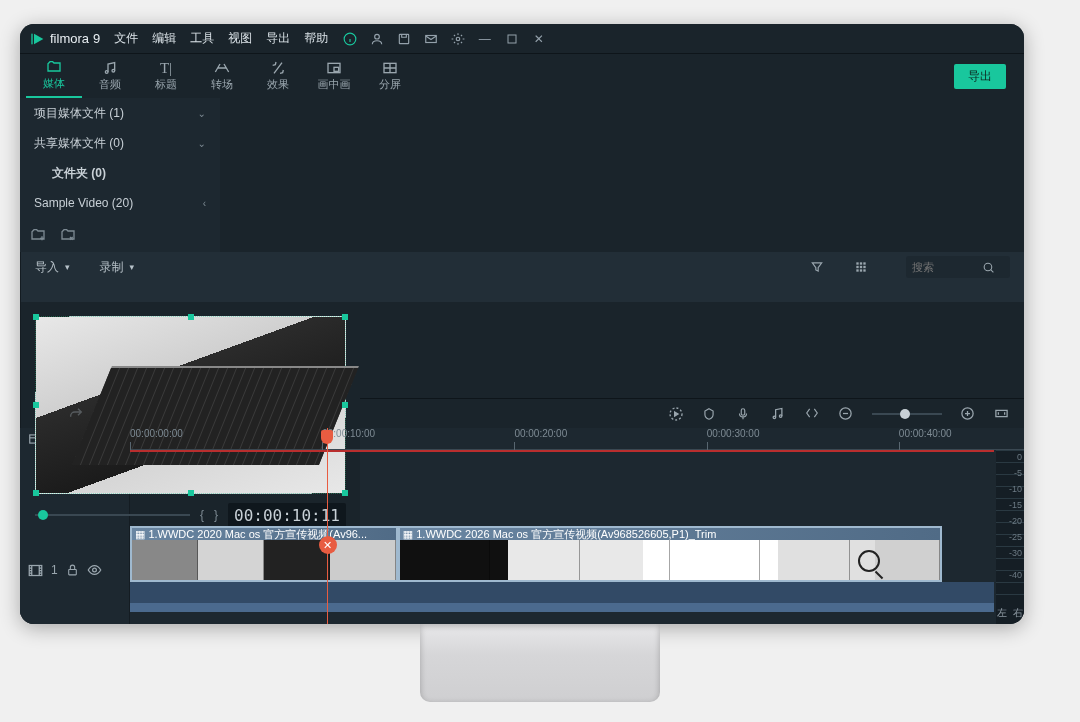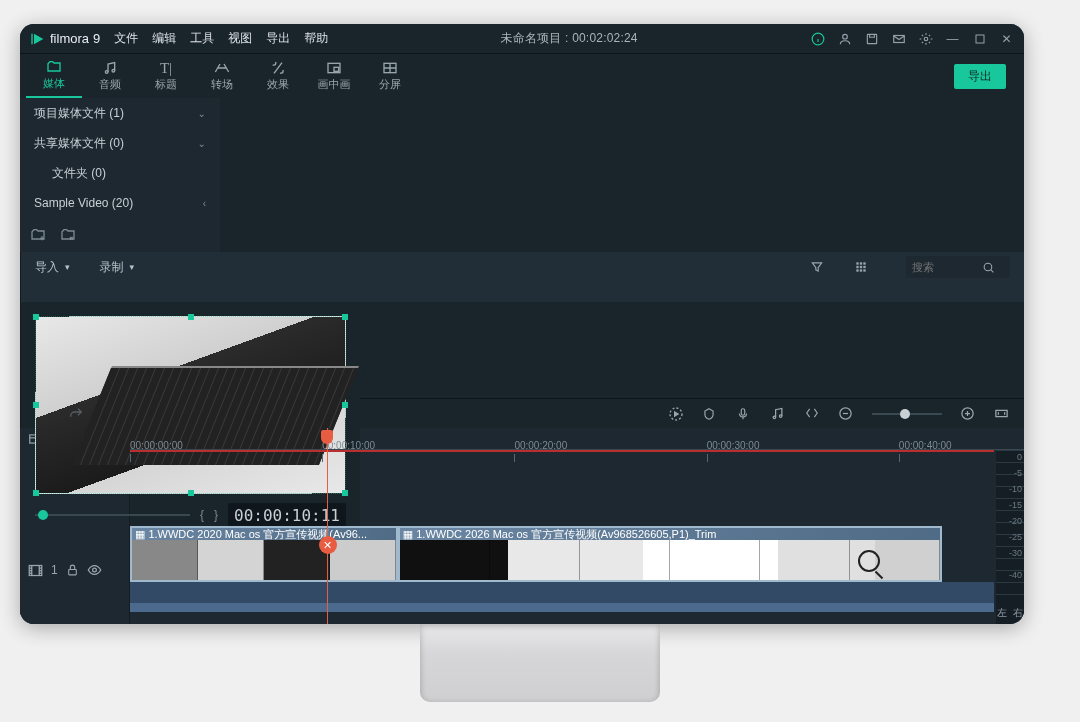--- a/index.html
+++ b/index.html
@@ -19,21 +19,21 @@
 .tool { width: 56px; display: flex; flex-direction: column; align-items: center; justify-content: center; gap: 1px; color: #9aa6ae; cursor: pointer; font-size: 11px; }
 .tool.active { color: #19c79d; border-bottom: 2px solid #19c79d; }
 .tool .ti { width: 16px; height: 16px; display: flex; align-items: center; justify-content: center; }
 .toolbar-spacer { flex: 1; }
 .export-btn { align-self: center; margin-right: 18px; background: #19c79d; color: #0d2a22; padding: 4px 14px; border-radius: 2px; font-size: 12px; cursor: pointer; }
 
 .main { display: flex; height: 300px; flex-direction: column; }
 .sidebar { width: 200px; background: #1d2830; display: flex; flex-direction: column; }
 .side-sub { height: 30px; display: flex; align-items: center; padding: 0 14px; color: #c8d0d6; justify-content: space-between; cursor: pointer; }
 .side-sub.child { padding-left: 32px; color: #19c79d; }
-.side-sub.child.plain { color: #c8d0d6; }
+.side-sub.child.plain { color: #c8d0d6; font-weight: bold; }
 .side-sub .chev { color: #7d8a93; font-size: 10px; }
 .side-sub .arrow { color: #7d8a93; font-size: 10px; }
 .side-fill { flex: 1; }
 .side-bottom { height: 34px; display: flex; align-items: center; padding: 0 10px; gap: 14px; color: #7d8a93; }
 .side-bottom .ico { width: 16px; height: 16px; cursor: pointer; }
 
 .browser { flex: 1; background: #222e37; display: flex; flex-direction: column; border-left: 1px solid #141c22; }
 .browser-hdr { height: 30px; display: flex; align-items: center; padding: 0 14px; gap: 30px; color: #b8c2c9; }
 .browser-hdr .dd { display: flex; align-items: center; gap: 6px; cursor: pointer; }
 .browser-hdr .hdr-fill { flex: 1; }
@@ -69,21 +69,21 @@
 .zoom-track { width: 70px; height: 2px; background: #3a4852; position: relative; }
 .zoom-track .k { position: absolute; left: 40%; top: -4px; width: 10px; height: 10px; border-radius: 50%; background: #c8d0d6; cursor: pointer; }
 
 .timeline { height: 196px; background: #1d2830; display: flex; }
 .tl-left { width: 110px; background: #1d2830; display: flex; flex-direction: column; border-right: 1px solid #141c22; }
 .tl-opts { height: 22px; display: flex; align-items: center; gap: 10px; padding: 0 8px; color: #9aa6ae; }
 .tl-track-head { height: 60px; display: flex; align-items: center; gap: 8px; padding: 0 8px; color: #9aa6ae; margin-top: 90px; }
 .tl-right { flex: 1; position: relative; overflow: hidden; }
 .ruler { height: 22px; position: relative; border-bottom: 1px solid #3a4852; display:flex; }
 .ruler .tick-wrap { position:absolute; left:0; right:0; top:0; height:22px; }
-.ruler .tick { position:absolute; top:12px; height:22px; color:#7d8a93; font-size:10px; }
+.ruler .tick { position:absolute; top:0; height:22px; color:#7d8a93; font-size:10px; }
 .ruler .tick::before { content:""; position:absolute; left:0; bottom:0; width:1px; height:8px; background:#586670; }
 .red-line { position: absolute; top: 22px; height: 2px; left: 0; right: 30px; background: #b92e2e; }
 .playhead { position: absolute; top: 0; width: 1px; height: 100%; background: #e85c41; z-index: 5; }
 .playhead .head { position: absolute; top: 2px; left: -6px; width: 12px; height: 14px; background: #e85c41; border-radius: 2px 2px 6px 6px; cursor: pointer; }
 .playhead .cut { position:absolute; top:108px; left:-8px; width:18px; height:18px; border-radius:50%; background:#e85c41; color:#fff; display:flex; align-items:center; justify-content:center; font-size:11px; cursor:pointer; }
 
 .clip-row { position: absolute; top: 98px; left: 0; right: 30px; height: 56px; }
 .clip { position: absolute; top: 0; height: 56px; border: 2px solid #9fb9cf; background: #2b3b4a; overflow: hidden; color: #fff; font-size: 11px; }
 .clip .capstrip { position:absolute; left:0; right:0; top:0; height:12px; background:linear-gradient(90deg,#6a86a2,#506b86); display:flex; align-items:center; gap:3px; padding-left:3px; white-space:nowrap; overflow:hidden; }
 .clip .frames { position:absolute; left:0; right:0; top:12px; height:44px; display:flex; }
@@ -114,23 +114,20 @@
         </svg>
       <span>filmora</span>
         <span>9</span>
     </div>
     <span class="menuitem">文件</span>
     <span class="menuitem">编辑</span>
     <span class="menuitem">工具</span>
     <span class="menuitem">视图</span>
     <span class="menuitem">导出</span>
     <span class="menuitem">帮助</span>
-    <div class="title-center">
-      <span>未命名项目</span> : <span>00:02:02:24</span>
-    </div>
     <div class="title-right">
       <span class="ico accent">
           <svg width="14" height="14" viewBox="0 0 24 24" fill="none" stroke="currentColor" stroke-width="2">
             <circle cx="12" cy="12" r="10"></circle>
             <path d="M12 8h.01M12 12v5"></path>
           </svg>
         </span>
       <span class="ico">
           <svg width="14" height="14" viewBox="0 0 24 24" fill="none" stroke="currentColor" stroke-width="2">
             <circle cx="12" cy="8" r="4"></circle>

